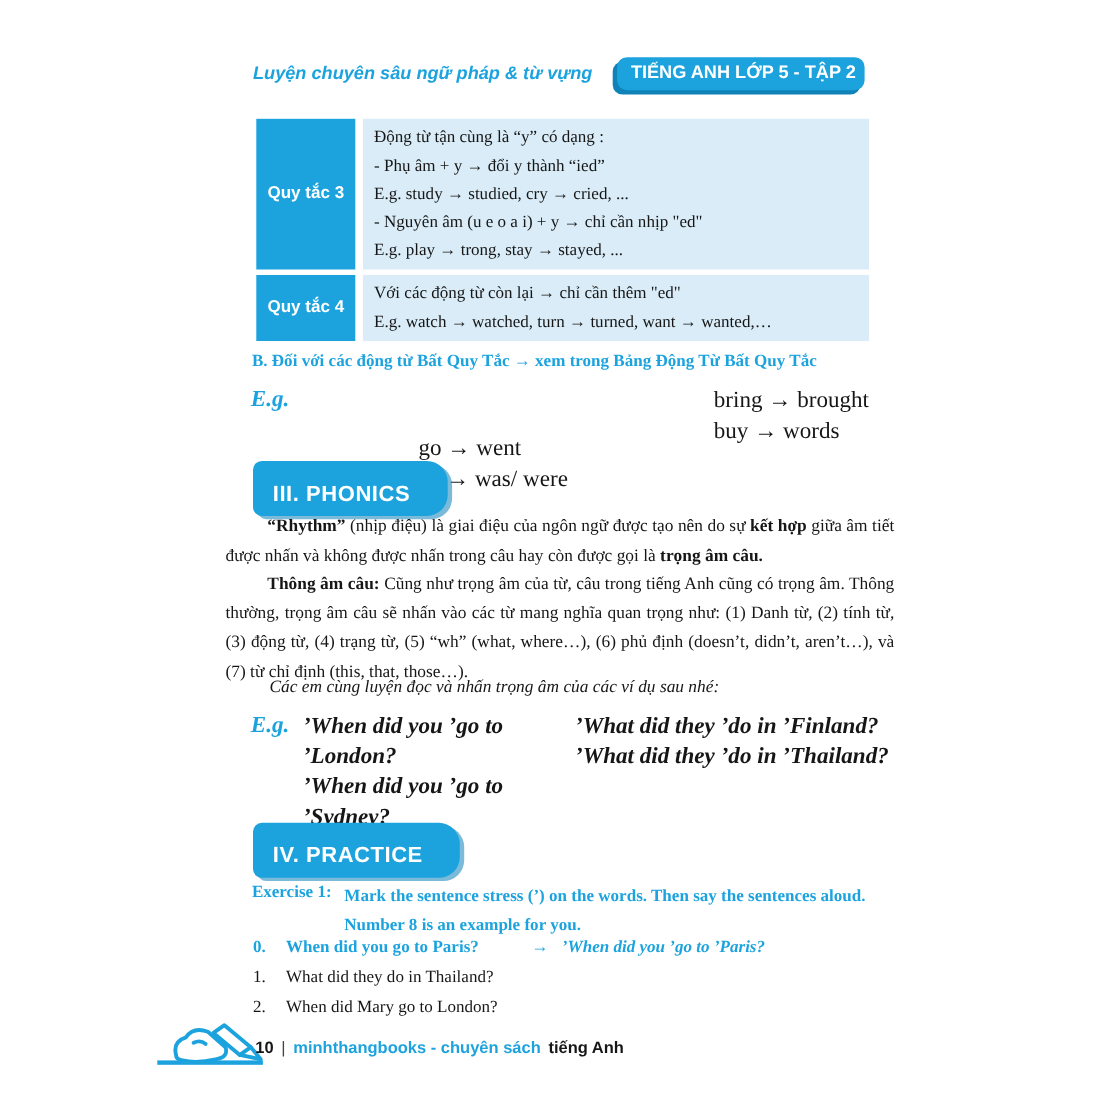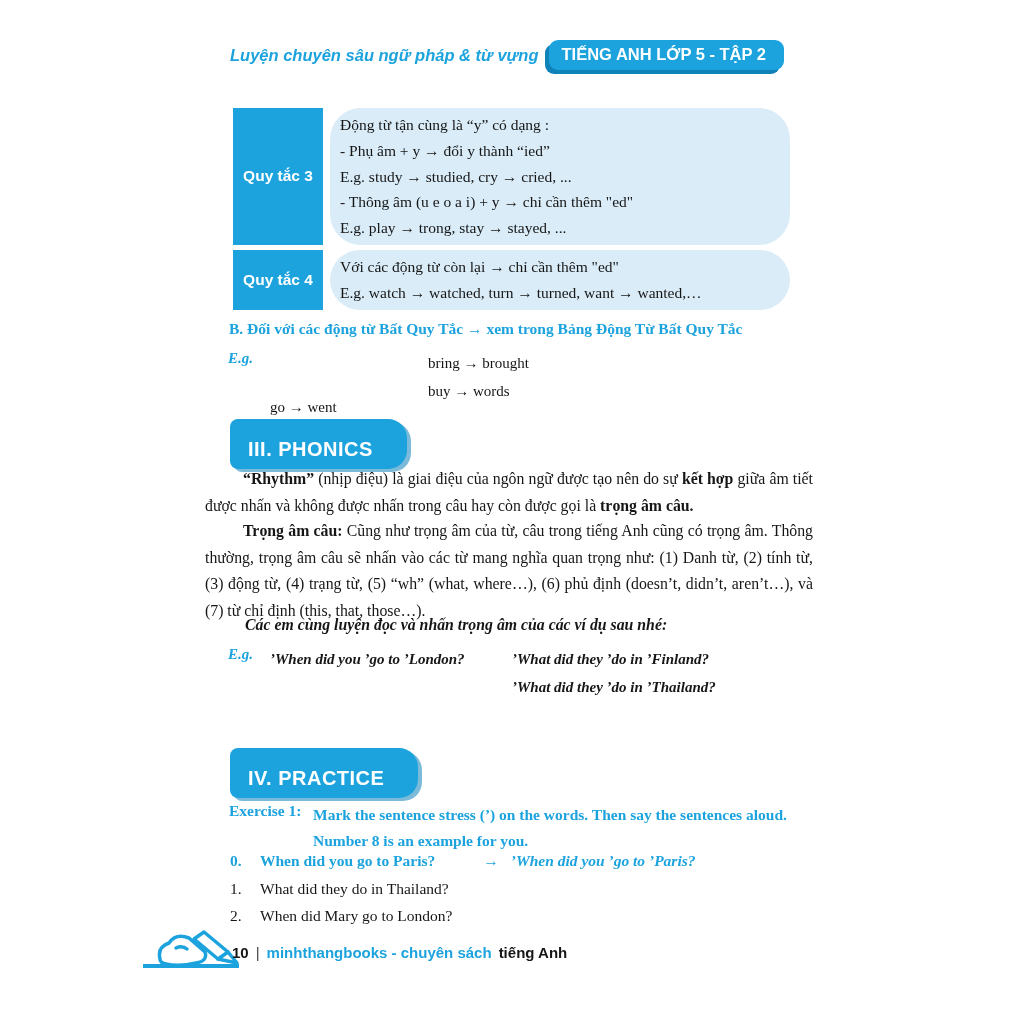--- a/index.html
+++ b/index.html
@@ -9,60 +9,59 @@
     width: 1017px;
     height: 1017px;
     background: #ffffff;
     font-family: "Liberation Serif", serif;
     color: #161616;
     overflow: hidden;
   }
   
   .header-row {
     position: absolute;
-    left: 230px; top: 40px;
-    display: flex; align-items: center; gap: 10px;
+    left: 230px; top: 52px;
+    display: flex; align-items: center; gap: 22px;
   }
   .tagline {
     font-family: "Liberation Sans", sans-serif;
     font-weight: bold; font-style: italic;
     font-size: 16.5px; color: #1ca3de;
   }
   .badge {
     background: #1ca3de; color: #ffffff;
     font-family: "Liberation Sans", sans-serif;
     font-weight: bold; font-size: 16.5px;
-    padding: 5px 18px 6px 13px;
+    padding: 5px 8px 6px 13px;
     border-radius: 9px;
     box-shadow: -4px 4px 0 #0f82b8;
     white-space: nowrap;
   }
   
   .rules-table { position: absolute; left: 233px; top: 108px; width: 557px; }
   .rule-row { display: flex; gap: 7px; margin-bottom: 5px; }
   .rule-label {
     width: 90px; flex: 0 0 90px;
     background: #1ca3de; color: #ffffff;
     display: flex; align-items: center; justify-content: center;
     font-family: "Liberation Sans", sans-serif;
     font-weight: bold; font-size: 15.5px;
   }
   .rule-content {
     flex: 1; background: #d9ecf7;
     padding: 4px 8px 4px 10px;
     font-size: 15.5px;
-    border-radius: 31px;
   }
   .rule-line { line-height: 25.8px; white-space: nowrap; }
   
   .section-b {
     position: absolute; left: 229px; top: 320px; width: 570px;
     color: #1ca3de; font-weight: bold; font-size: 15.5px;
   }
-  .eg-block { position: absolute; display: flex; font-size: 15px; }
+  .eg-block { position: absolute; display: flex; font-size: 21px; justify-content: space-between; }
   .eg-b { left: 228px; top: 350px; width: 562px; }
   .eg-label {
     color: #1ca3de; font-weight: bold; font-style: italic;
     width: 42px; flex: 0 0 42px;
   }
   .eg-col div { line-height: 27.5px; }
   .eg-b .col1 { width: 158px; margin-top: 44px; }
   
   .pill {
     position: absolute; left: 230px;
@@ -79,21 +78,21 @@
   
   .para {
     position: absolute; left: 205px; width: 608px;
     font-size: 15.8px; line-height: 26.5px;
     text-align: justify; text-indent: 38px;
   }
   .para1 { top: 466px; }
   .para2 { top: 518px; }
   .note {
     position: absolute; left: 245px; top: 616px;
-    font-size: 15.8px; font-style: italic; font-weight: bold;
+    font-size: 15.8px; font-style: italic;
   }
   .eg-phonics { left: 228px; top: 646px; width: 580px; font-style: italic; font-weight: bold; }
   .eg-phonics .col1 { width: 242px; }
   
   .exercise {
     position: absolute; left: 229px; top: 802px; width: 575px;
     display: flex;
     color: #1ca3de; font-weight: bold; font-size: 15.5px;
   }
   .exercise-label { width: 84px; flex: 0 0 84px; }
@@ -134,21 +133,21 @@
     <span class="badge">TIẾNG ANH LỚP 5 - TẬP 2</span>
   </div>
 
   <div class="rules-table">
     <div class="rule-row">
       <div class="rule-label">Quy tắc 3</div>
       <div class="rule-content">
         <div class="rule-line">Động từ tận cùng là “y” có dạng :</div>
         <div class="rule-line">- Phụ âm + y → đổi y thành “ied”</div>
         <div class="rule-line">E.g. study → studied, cry → cried, ...</div>
-        <div class="rule-line">- Thông âm (u e o a i) + y → chỉ cần thêm "ed"</div>
+        <div class="rule-line">- Nguyên âm (u e o a i) + y → chỉ cần nhịp "ed"</div>
         <div class="rule-line">E.g. play → trong, stay → stayed, ...</div>
       </div>
     </div>
     <div class="rule-row">
       <div class="rule-label">Quy tắc 4</div>
       <div class="rule-content">
         <div class="rule-line">Với các động từ còn lại  → chỉ cần thêm "ed"</div>
         <div class="rule-line">E.g. watch → watched, turn → turned, want → wanted,…</div>
       </div>
     </div>
@@ -165,28 +164,29 @@
     <div class="eg-col col2">
       <div>bring → brought</div>
       <div>buy → words</div>
     </div>
   </div>
 
   <div class="pill pill-phonics">III. PHONICS</div>
 
   <p class="para para1"><b>“Rhythm”</b><span> (nhịp điệu) là giai điệu của ngôn ngữ được tạo nên do sự </span><b>kết hợp</b><span> giữa âm tiết được nhấn và không được nhấn trong câu hay còn được gọi là </span><b>trọng âm câu.</b></p>
 
-  <p class="para para2"><b>Trọng âm câu:</b><span> Cũng như trọng âm của từ, câu trong tiếng Anh cũng có trọng âm. Thông thường, trọng âm câu sẽ nhấn vào các từ mang nghĩa quan trọng như: (1) Danh từ, (2) tính từ, (3) động từ, (4) trạng từ, (5) “wh” (what, where…), (6) phủ định (doesn’t, didn’t, aren’t…), và (7) từ chỉ định (this, that, those…).</span></p>
+  <p class="para para2"><b>Thông âm câu:</b><span> Cũng như trọng âm của từ, câu trong tiếng Anh cũng có trọng âm. Thông thường, trọng âm câu sẽ nhấn vào các từ mang nghĩa quan trọng như: (1) Danh từ, (2) tính từ, (3) động từ, (4) trạng từ, (5) “wh” (what, where…), (6) phủ định (doesn’t, didn’t, aren’t…), và (7) từ chỉ định (this, that, those…).</span></p>
 
   <div class="note">Các em cùng luyện đọc và nhấn trọng âm của các ví dụ sau nhé:</div>
 
   <div class="eg-block eg-phonics">
     <div class="eg-label">E.g.</div>
     <div class="eg-col col1">
       <div>’When did you ’go to ’London?</div>
+      <div>’When did you ’go to ’Sydney?</div>
     </div>
     <div class="eg-col col2">
       <div>’What did they ’do in ’Finland?</div>
       <div>’What did they ’do in ’Thailand?</div>
     </div>
   </div>
 
   <div class="pill pill-practice">IV. PRACTICE</div>
 
   <div class="exercise">

